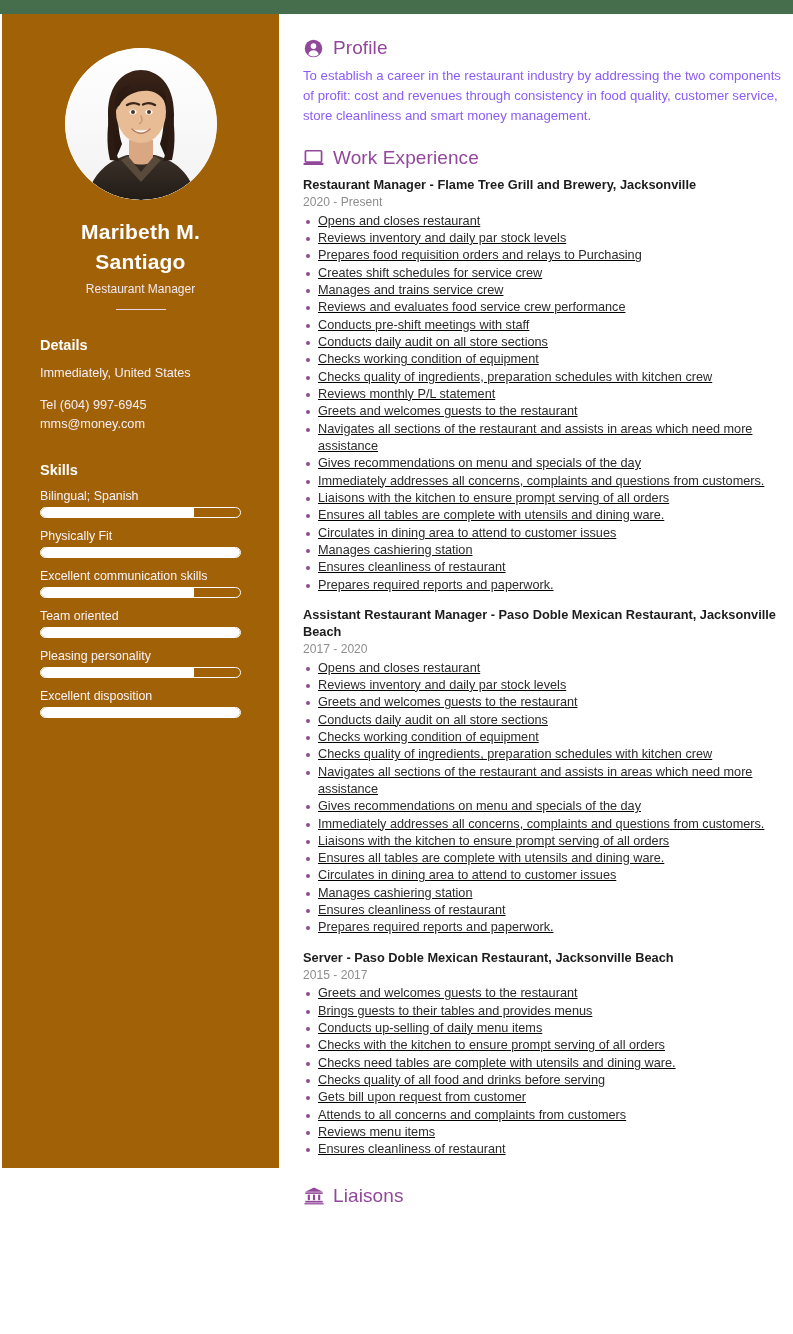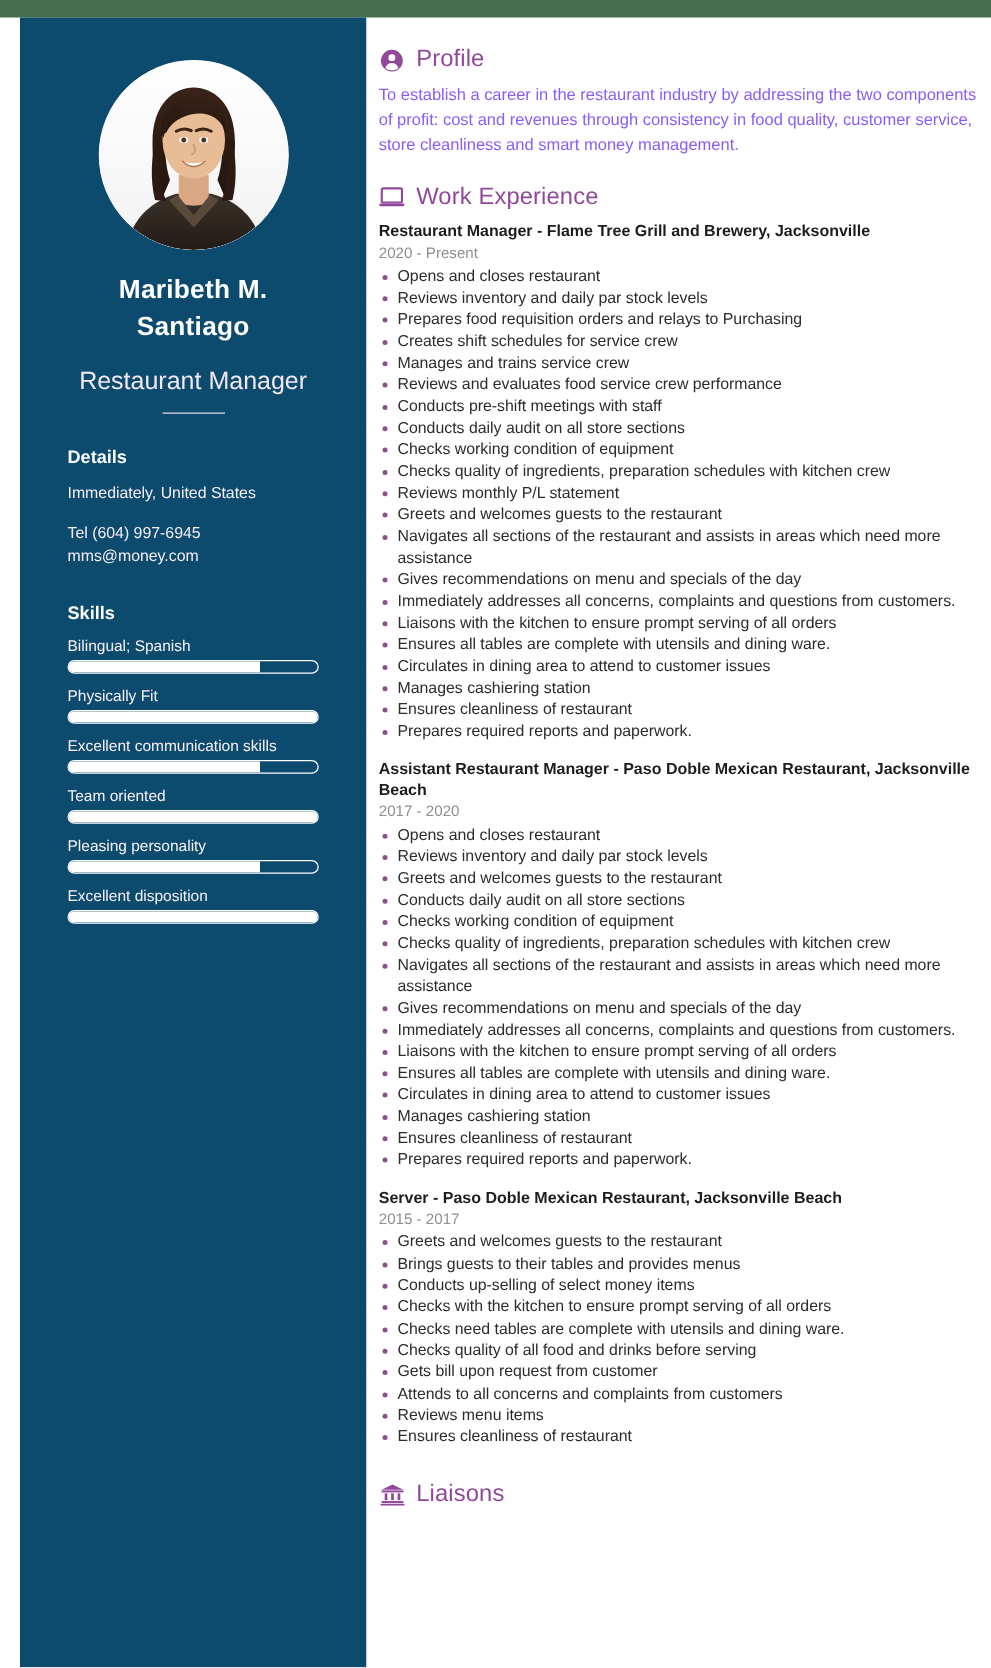--- a/index.html
+++ b/index.html
@@ -24,24 +24,24 @@
     position: absolute;
     top: 0; left: 0;
     width: 793px;
     height: 14px;
     background: #466e4c;
   }
 
   
   .sidebar {
     position: absolute;
-    top: 14px; left: 16px;
+    top: 14px; left: 2px;
     width: 277px;
-    height: 1320px;
-    background: #0c4a6e;
+    height: 1154px;
+    background: #a16207;
     padding: 24px 38px 0 38px;
   }
 
   .avatar-wrap {
     width: 152px;
     height: 152px;
     margin: 10px auto 0 auto;
     border-radius: 50%;
     background: #ffffff;
     overflow: hidden;
@@ -58,23 +58,23 @@
   .person-name {
     margin-top: 17px;
     color: #ffffff;
     font-size: 21px;
     font-weight: bold;
     line-height: 1.45;
     text-align: center;
     letter-spacing: .2px;
   }
   .person-role {
-    margin-top: 16px;
+    margin-top: 4px;
     color: #f2e8f2;
-    font-size: 20px;
+    font-size: 12px;
     font-weight: normal;
     text-align: center;
   }
   .name-divider {
     width: 50px;
     height: 1px;
     background: #e7d7e7;
     margin: 13px auto 0 auto;
   }
 
@@ -166,20 +166,21 @@
     color: #8e8e8e;
     font-size: 12.1px;
     line-height: 1.42;
     margin-top: 1px;
   }
 
   ul.bullets {
     list-style: none;
     margin: 1px 0 12px 0;
     padding: 0;
+    text-decoration: underline;
   }
   ul.bullets li {
     position: relative;
     color: #2c2c2c;
     font-size: 12.7px;
     line-height: 1.365;
     padding-left: 15px;
   }
   ul.bullets li::before {
     content: "";
@@ -397,21 +398,21 @@
               <li>Ensures cleanliness of restaurant</li>
               <li>Prepares required reports and paperwork.</li>
             </ul>
           </div>
           <div class="entry">
             <div class="entry-title">Server - Paso Doble Mexican Restaurant, Jacksonville Beach</div>
             <div class="entry-date">2015 - 2017</div>
             <ul class="bullets">
               <li>Greets and welcomes guests to the restaurant</li>
               <li>Brings guests to their tables and provides menus</li>
-              <li>Conducts up-selling of select money items</li>
+              <li>Conducts up-selling of daily menu items</li>
               <li>Checks with the kitchen to ensure prompt serving of all orders</li>
               <li>Checks need tables are complete with utensils and dining ware.</li>
               <li>Checks quality of all food and drinks before serving</li>
               <li>Gets bill upon request from customer</li>
               <li>Attends to all concerns and complaints from customers</li>
               <li>Reviews menu items</li>
               <li>Ensures cleanliness of restaurant</li>
             </ul>
           </div>
         </div>

